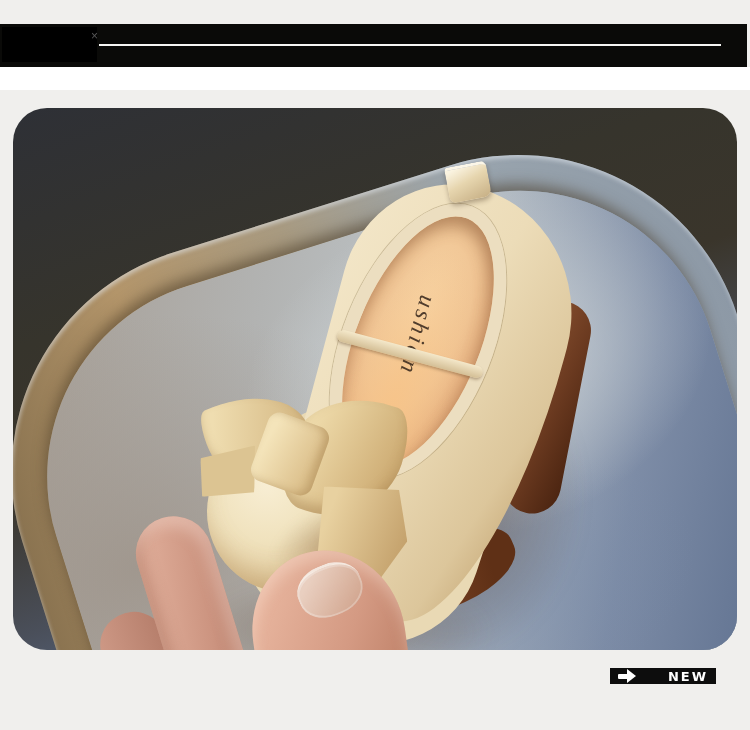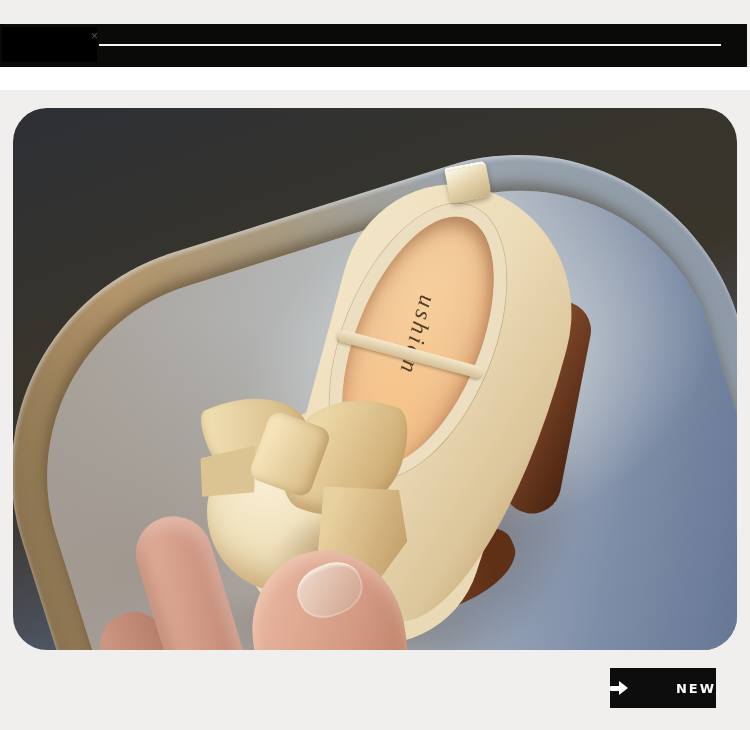--- a/index.html
+++ b/index.html
@@ -184,23 +184,23 @@
   }
   .thumb-nail{
     left:284px;top:456px;width:66px;height:52px;
     transform:rotate(-22deg);border-radius:46%;
     background:linear-gradient(140deg,#e9cfc0 20%,#d3a892 85%);
     border-top:3px solid rgba(248,240,233,.85);box-sizing:border-box;
     box-shadow:inset 0 0 0 2px rgba(255,255,255,.25);
   }
   
   .new-badge{
-    position:absolute;left:610px;top:668px;width:106px;height:40px;
+    position:absolute;left:610px;top:668px;width:106px;height:16px;
     background:#0d0d0d;display:flex;align-items:center;
-    justify-content:space-between;padding:0 0;box-sizing:border-box;
+    justify-content:space-between;padding:0 8px;box-sizing:border-box;
   }
   .arrow-icon{display:inline-flex;align-items:center;}
   .arrow-icon .shaft{width:10px;height:5px;background:#fff;border-radius:1px;}
   .arrow-icon .head{
     width:0;height:0;border-top:7px solid transparent;
     border-bottom:7px solid transparent;border-left:9px solid #fff;
     margin-left:-1px;
   }
   .new-label{
     color:#fff;font-weight:bold;font-size:13px;letter-spacing:2px;

